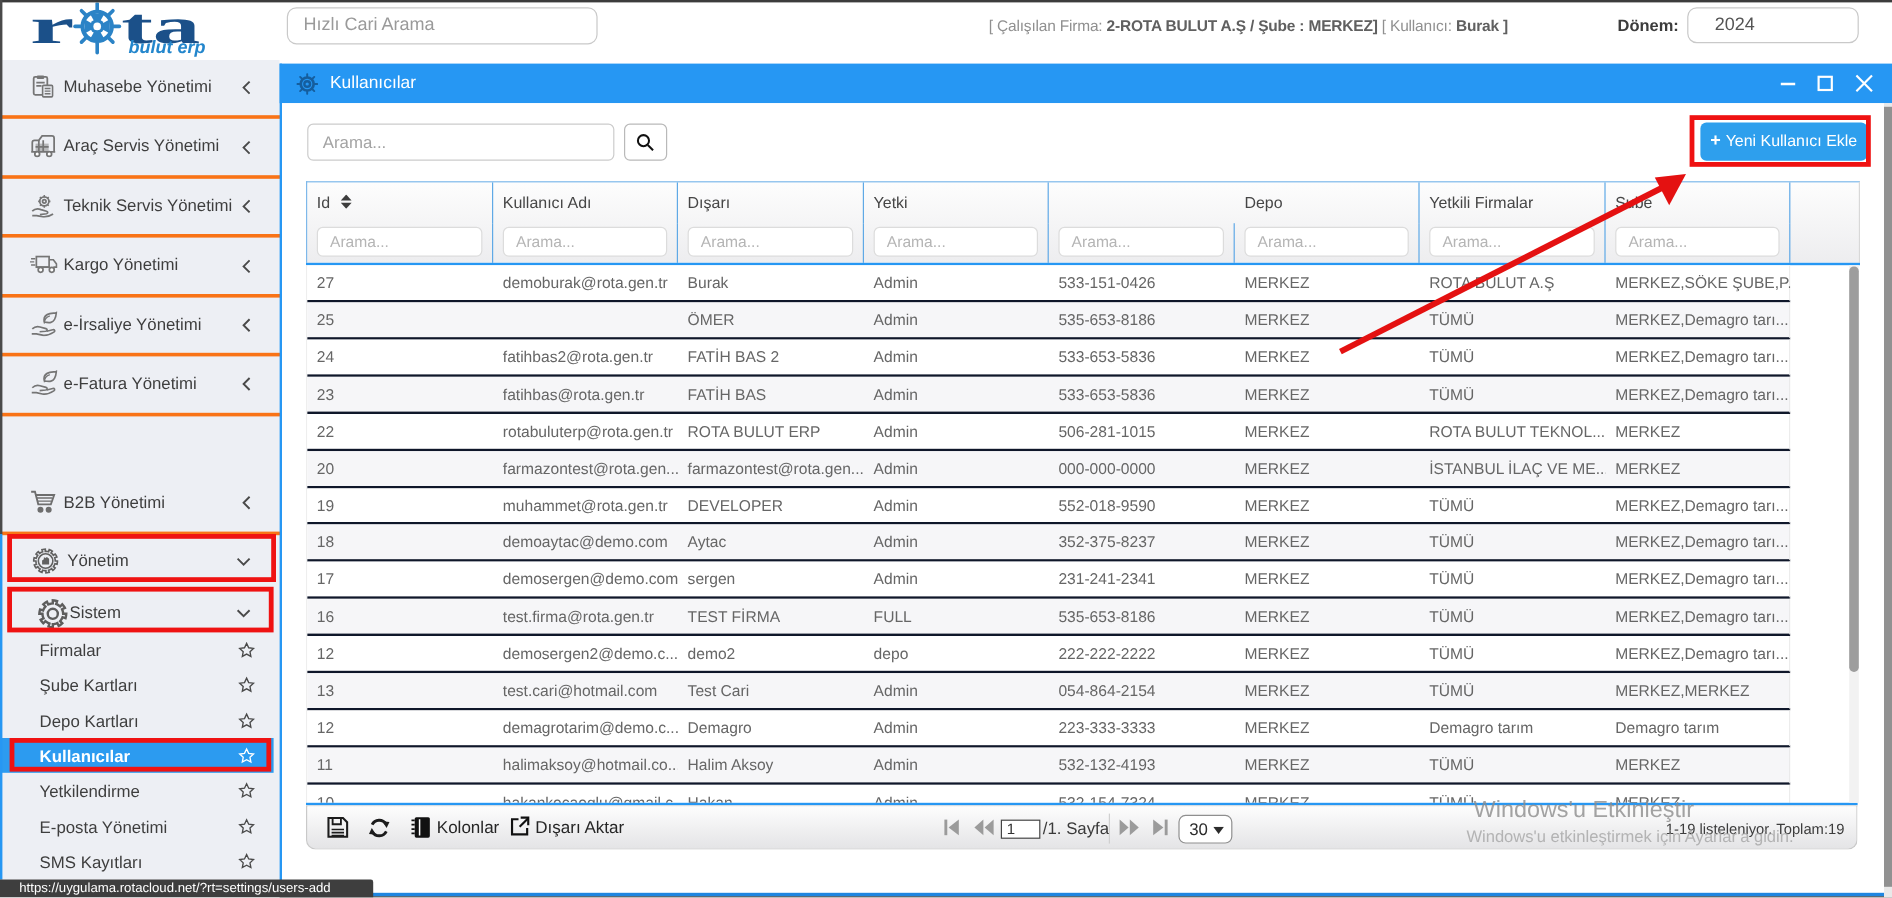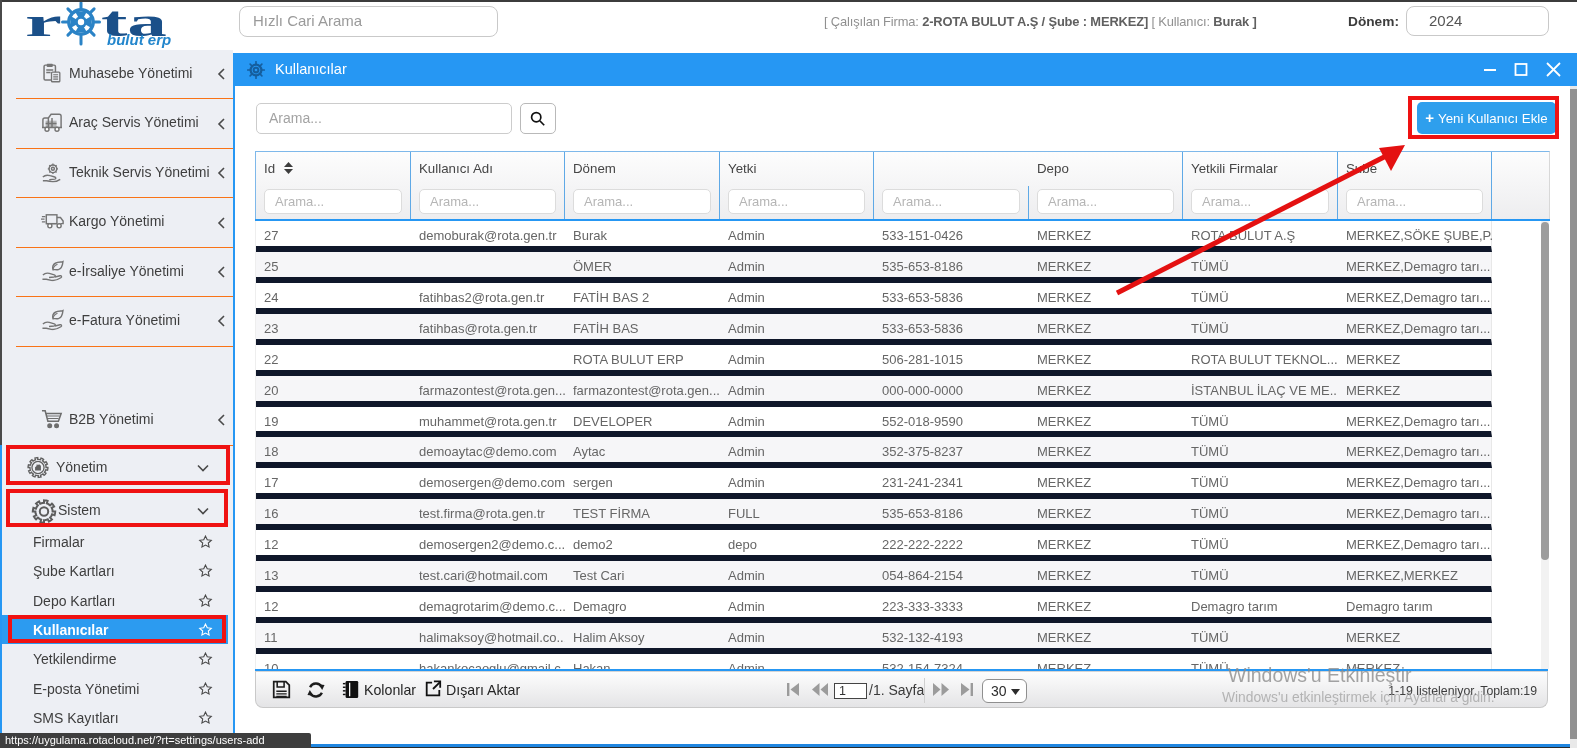--- a/index.html
+++ b/index.html
@@ -14,40 +14,40 @@
 #donemlbl { position:absolute; left:1348px; top:14px; font-size:13.7px; font-weight:bold; color:#3c3c3c; }
 #donem { position:absolute; left:1406px; top:6px; width:143px; height:30px; border:1.5px solid #c9c9c9; border-radius:8px; background:#fff; color:#555; font-size:15px; line-height:27px; padding-left:22px; }
 
 
 #topedge { position:absolute; left:0; top:0; width:1577px; height:2px; background:#3c3c3c; z-index:60; }
 #leftedge1 { position:absolute; left:0; top:0; width:2px; height:445px; background:#4a4a4a; z-index:60; }
 #leftedge2 { position:absolute; left:0; top:445px; width:2px; height:288px; background:#2697f3; z-index:60; }
 
 
 #sidebar { position:absolute; left:0; top:50px; width:233px; height:683px; background:#edeff4; }
-.mitem { position:absolute; left:16px; width:262px; height:49.45px; border-bottom:1px solid #f97316; }
+.mitem { position:absolute; left:0; width:262px; height:49.45px; border-bottom:3px solid #f97316; }
 .micon { position:absolute; left:25px; top:50%; transform:translateY(-50%); width:23px; height:23px; }
 .mlabel { position:absolute; left:53px; top:47%; transform:translateY(-50%); font-size:14px; color:#3e3e3e; white-space:nowrap; }
 .chev { position:absolute; left:201px; top:50%; transform:translateY(-50%); }
 #yonetim { position:absolute; left:0; top:393.5px; width:233px; height:49.45px; }
 #sistem  { position:absolute; left:0; top:440px; width:233px; height:42px; }
 #yonetim .micon { left:27px; }
 #sistem .micon { left:31px; width:25px; height:25px; }
 #yonetim .mlabel { left:56px; }
 #sistem .mlabel { left:58px; }
 .chevd { position:absolute; left:196px; top:50%; transform:translateY(-50%); }
 .sitem { position:absolute; left:0; width:233px; height:29.27px; }
 .slabel { position:absolute; left:33px; top:50%; transform:translateY(-50%); font-size:14px; color:#3e3e3e; white-space:nowrap; }
 .star { position:absolute; left:198px; top:50%; transform:translateY(-50%); }
 .sitem.active { left:0; width:228px; height:28.5px; background:#2c9bf0; }
 .sitem.active .slabel { color:#fff; font-weight:bold; }
 .redbox { position:absolute; border:4px solid #ef1212; z-index:50; }
 
 
-#tooltip { position:absolute; left:0; top:733px; width:311px; height:15px; background:#3e3e3e; color:#fff; font-size:11px; line-height:15px; padding-left:5px; z-index:70; border-top-right-radius:2px; }
+#tooltip { position:absolute; left:0; top:733px; width:311px; height:15px; background:#3e3e3e; color:#fff; font-size:11px; line-height:15px; padding-left:16px; z-index:70; border-top-right-radius:2px; }
 
 
 #winborderL { position:absolute; left:233px; top:53px; width:2px; height:694px; background:#2697f3; z-index:5; }
 #winbottom { position:absolute; left:233px; top:744px; width:1344px; height:3px; background:#1f86e0; z-index:5; }
 #winbottomdark { position:absolute; left:233px; top:747px; width:1344px; height:1px; background:#2a2a2a; z-index:5; }
 #titlebar { position:absolute; left:233px; top:53px; width:1344px; height:33px; background:#2697f3; }
 #titlebar .ticon { position:absolute; left:14px; top:8px; }
 #titlebar .ttext { position:absolute; left:42px; top:8px; font-size:14.5px; color:#fff; }
 .winbtn { position:absolute; top:0; height:33px; }
 #content { position:absolute; left:235px; top:86px; width:1335px; height:658px; background:#fff; }
@@ -60,21 +60,21 @@
 
 
 #grid { position:absolute; left:20px; top:65px; width:1295px; }
 #ghead { position:absolute; left:0; top:0; width:1295px; height:68px; background:linear-gradient(180deg,#fdfdfd 0%,#ededef 100%); border-top:1px solid #7eb8ea; border-left:1px solid #7eb8ea; border-right:1px solid #d8d8d8; }
 .hc { position:absolute; top:0; height:34px; border-right:1px solid #5fa9e6; font-size:13.3px; color:#464646; line-height:34px; padding-left:8px; }
 .sorti { display:inline-block; margin-left:4px; vertical-align:-1px; }
 .fc { position:absolute; top:34px; height:33px; border-right:1px solid #5fa9e6; }
 .fi { position:absolute; left:8px; top:3px; right:8px; height:25px; border:1px solid #dcdcdc; border-radius:5px; background:#fff; color:#b5b5b5; font-size:13px; line-height:23px; padding-left:10px; }
 #gblue { position:absolute; left:0; top:68px; width:1295px; height:2px; background:#2697f3; }
 #gbody { position:absolute; left:0; top:70px; width:1237px; height:448px; overflow:hidden; border-left:1px solid #eee; }
-.brow { position:absolute; left:0; width:1236px; height:30.92px; border-bottom:6px solid #0f172a; border-right:1px solid #e8e8e8; }
+.brow { position:absolute; left:0; width:1236px; height:30.92px; border-bottom:2px solid #0f172a; border-right:1px solid #e8e8e8; }
 .bc { position:absolute; top:0; height:30.92px; line-height:30.92px; font-size:13px; color:#666; padding-left:8px; white-space:nowrap; overflow:hidden; }
 #gbot { position:absolute; left:0; top:518px; width:1293px; height:2px; background:#2697f3; }
 #vscroll { position:absolute; left:1286px; top:70px; width:8px; height:448px; background:#f2f2f2; }
 #vthumb { position:absolute; left:0; top:1px; width:8px; height:338px; background:#9d9d9d; border-radius:4px; }
 
 
 #toolbar { position:absolute; left:20px; top:585px; width:1293px; height:37px; background:linear-gradient(180deg,#fdfdfd 0%,#e4e4e6 100%); border:1px solid #c9c9c9; border-top:1px solid #d5d5d5; border-radius:0 0 8px 8px; }
 .tbicon { position:absolute; top:8px; }
 .tbtext { position:absolute; top:10px; font-size:14.2px; color:#262626; }
 #pageinput { position:absolute; left:578px; top:11px; width:33px; height:16px; border:1px solid #444; background:#fff; font-size:12.5px; line-height:15px; padding-left:4px; color:#333; }
@@ -337,21 +337,21 @@
   <div id="addbtn"><b>+</b>Yeni Kullanıcı Ekle</div>
   <div class="redbox" style="left:1173px; top:10px; width:151px; height:43px; z-index:30;"></div>
 
   <div id="grid">
     <div id="ghead">
         <div class="hc" style="left:0px;width:155px">Id <span class="sorti"><svg width="11" height="12" viewBox="0 0 11 12">
               <polygon points="5.5,0 10,5 1,5" fill="#3d3d3d"></polygon>
               <polygon points="5.5,12 10,7 1,7" fill="#3d3d3d"></polygon>
             </svg></span></div>
         <div class="hc" style="left:155px;width:154px">Kullanıcı Adı</div>
-        <div class="hc" style="left:309px;width:155px">Dönem</div>
+        <div class="hc" style="left:309px;width:155px">Dışarı</div>
         <div class="hc" style="left:464px;width:154px">Yetki</div>
         <div class="hc" style="left:773px;width:154px">Depo</div>
         <div class="hc" style="left:927px;width:155px">Yetkili Firmalar</div>
         <div class="hc" style="left:1082px;width:154px">Şube</div>
         <div class="hc" style="left:1236px;width:59px;border-right:none"></div>
         <div class="fc" style="left:0px;width:155px">
           <div class="fi">Arama...</div>
         </div>
         <div class="fc" style="left:155px;width:154px">
           <div class="fi">Arama...</div>
@@ -412,20 +412,21 @@
           <div class="bc" style="left:155px;width:154px">fatihbas@rota.gen.tr</div>
           <div class="bc" style="left:309px;width:155px">FATİH BAS</div>
           <div class="bc" style="left:464px;width:154px">Admin</div>
           <div class="bc" style="left:618px;width:155px">533-653-5836</div>
           <div class="bc" style="left:773px;width:154px">MERKEZ</div>
           <div class="bc" style="left:927px;width:155px">TÜMÜ</div>
           <div class="bc" style="left:1082px;width:154px">MERKEZ,Demagro tarı...</div>
         </div>
 <div class="brow" style="top:123.7px;background:#ffffff">
           <div class="bc" style="left:0px;width:155px">22</div>
+          <div class="bc" style="left:155px;width:154px">rotabuluterp@rota.gen.tr</div>
           <div class="bc" style="left:309px;width:155px">ROTA BULUT ERP</div>
           <div class="bc" style="left:464px;width:154px">Admin</div>
           <div class="bc" style="left:618px;width:155px">506-281-1015</div>
           <div class="bc" style="left:773px;width:154px">MERKEZ</div>
           <div class="bc" style="left:927px;width:155px">ROTA BULUT TEKNOL...</div>
           <div class="bc" style="left:1082px;width:154px">MERKEZ</div>
         </div>
 <div class="brow" style="top:154.6px;background:#f6f6f8">
           <div class="bc" style="left:0px;width:155px">20</div>
           <div class="bc" style="left:155px;width:154px">farmazontest@rota.gen...</div>

